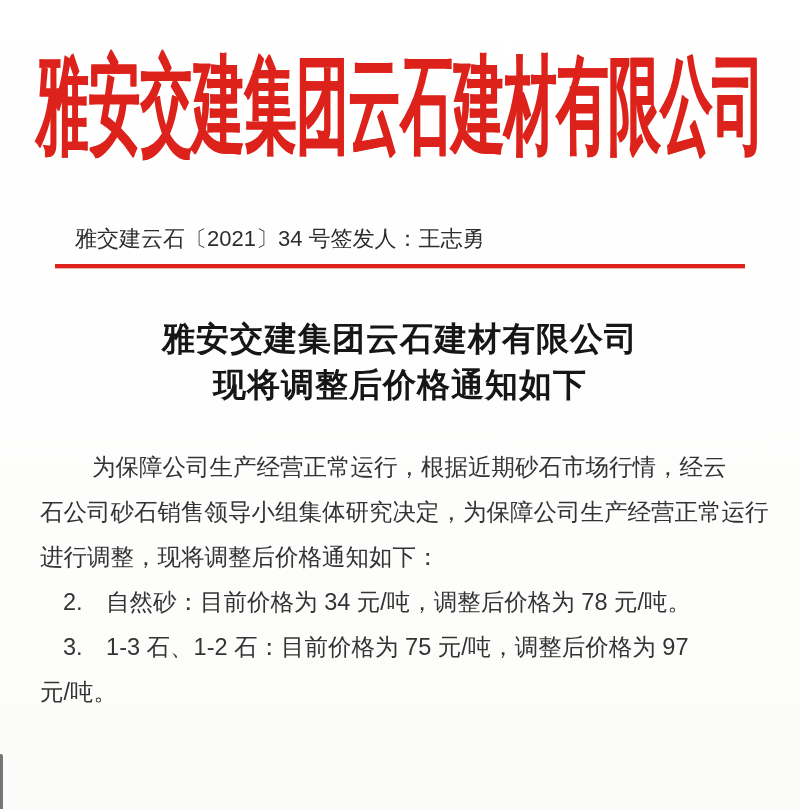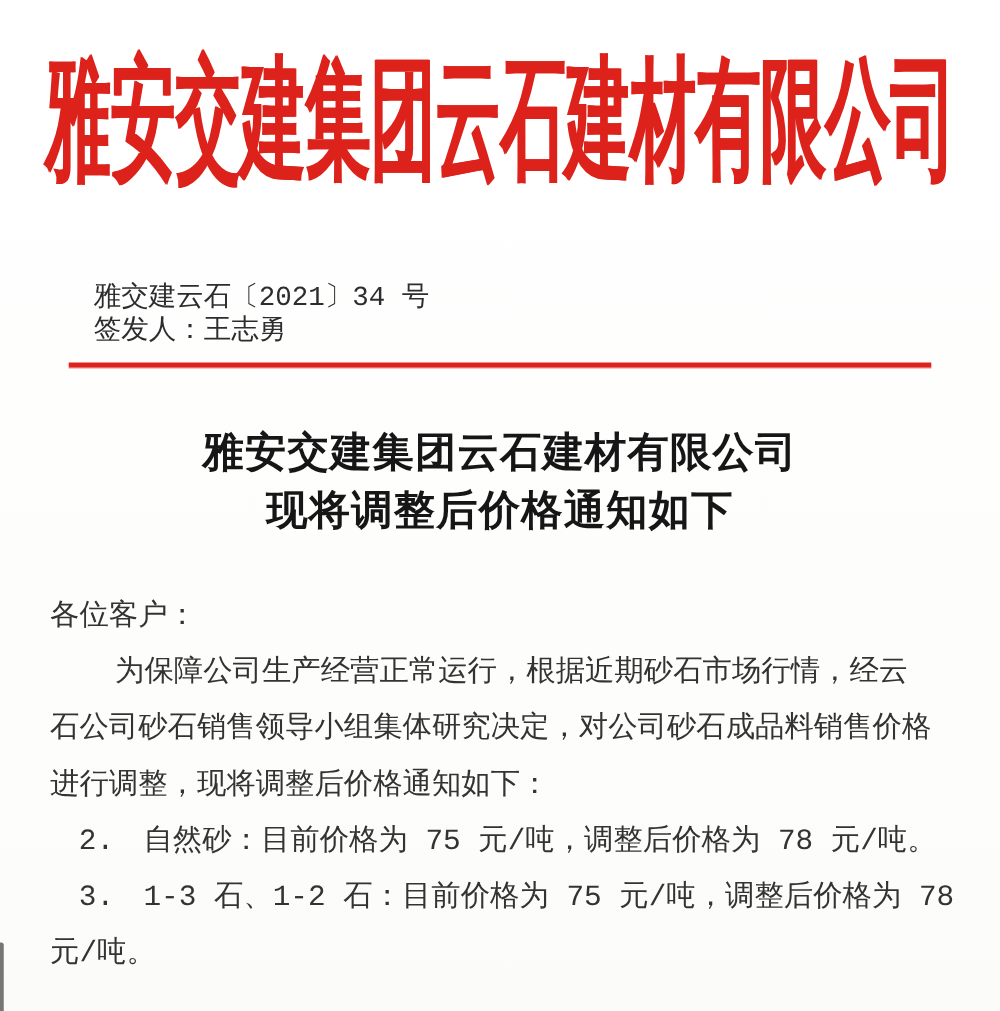--- a/index.html
+++ b/index.html
@@ -6,21 +6,21 @@
     margin: 0;
     padding: 0;
     background: #ffffff;
   }
   .page {
     position: relative;
     width: 800px;
     height: 809px;
     overflow: hidden;
     background: linear-gradient(180deg, #ffffff 0%, #fdfdfc 70%, #fbfbfa 100%);
-    font-family: Liberation Mono, monospace;
+    font-family: Liberation Sans, sans-serif;
   }
 
   
   .masthead {
     margin-top: 46px;
     height: 118px;
     display: flex;
     align-items: center;
     justify-content: center;
   }
@@ -33,27 +33,25 @@
     white-space: nowrap;
     transform: scaleY(2.05);
     transform-origin: center;
     text-shadow: 1px 0 0 #dc221b;
   }
 
   
   .docmeta {
     margin: 62px 75px 0 75px;
     display: flex;
-    justify-content: space-between;
     align-items: baseline;
     font-size: 22px;
     line-height: 26px;
     color: #2d2d2d;
     white-space: nowrap;
-    flex-direction: column;
   }
 
   
   .redline {
     margin: 12px 55px 0 55px;
     height: 4px;
     background: #dd231c;
     box-shadow: 0 1px 0 rgba(221,35,28,0.35);
   }
 
@@ -113,24 +111,23 @@
   </div>
 
   <div class="redline"></div>
 
   <div class="doc-title">
     <div>雅安交建集团云石建材有限公司</div>
     <div>现将调整后价格通知如下</div>
   </div>
 
   <div class="body">
-    <div class="line">各位客户：</div>
     <div class="line indent-para">为保障公司生产经营正常运行，根据近期砂石市场行情，经云</div>
-    <div class="line">石公司砂石销售领导小组集体研究决定，对公司砂石成品料销售价格</div>
+    <div class="line">石公司砂石销售领导小组集体研究决定，为保障公司生产经营正常运行</div>
     <div class="line">进行调整，现将调整后价格通知如下：</div>
-    <div class="line indent-item">2.　自然砂：目前价格为 75 元/吨，调整后价格为 78 元/吨。</div>
-    <div class="line indent-item">3.　1-3 石、1-2 石：目前价格为 75 元/吨，调整后价格为 78</div>
+    <div class="line indent-item">2.　自然砂：目前价格为 34 元/吨，调整后价格为 78 元/吨。</div>
+    <div class="line indent-item">3.　1-3 石、1-2 石：目前价格为 75 元/吨，调整后价格为 97</div>
     <div class="line">元/吨。</div>
   </div>
 
   <div class="scan-artifact"></div>
 
 </div>
 
 </body></html>

